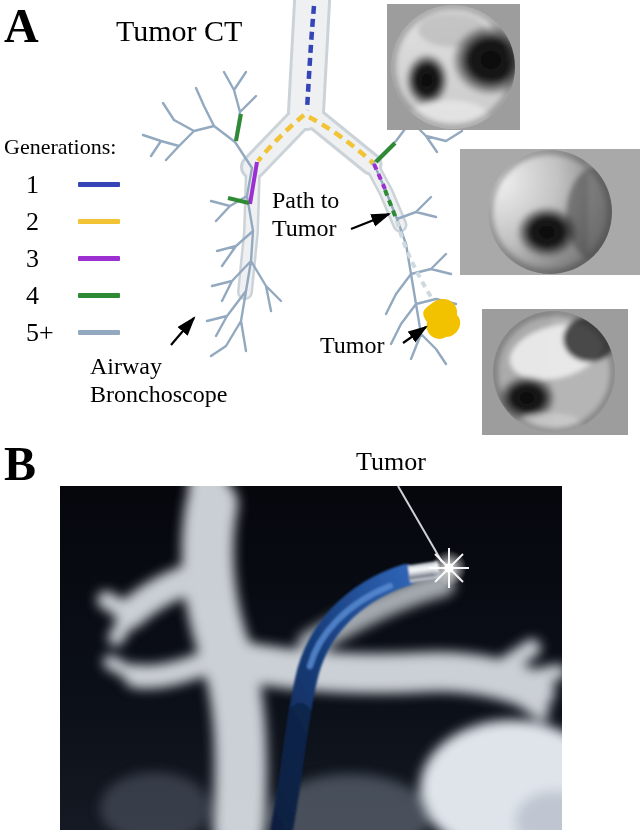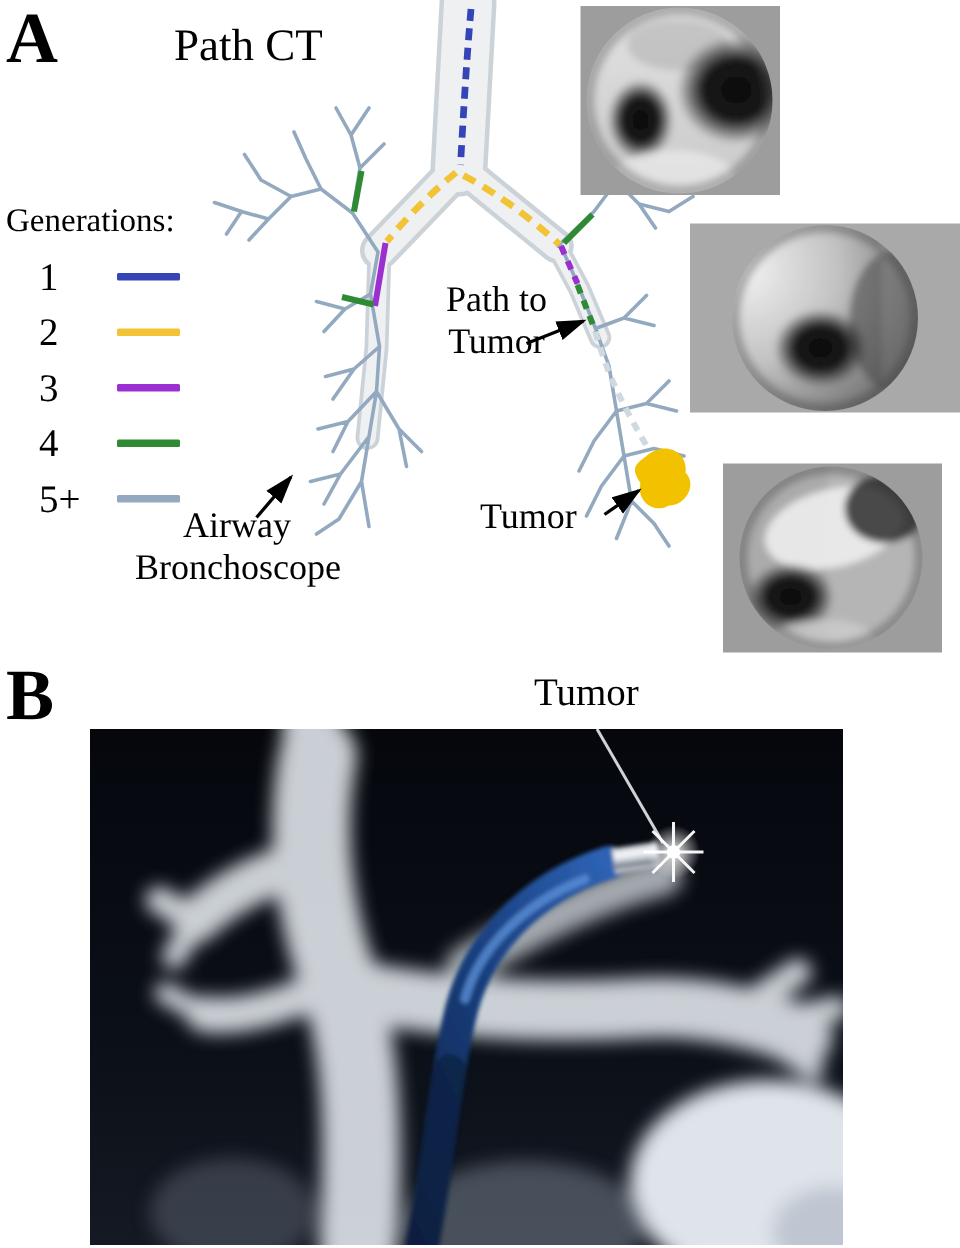--- a/index.html
+++ b/index.html
@@ -3,21 +3,21 @@
 <meta charset="utf-8">
 <style>
   html,body{margin:0;padding:0;background:#ffffff;}
   #fig{
     position:relative;width:640px;height:832px;background:#ffffff;overflow:hidden;
     font-family:"Liberation Serif","DejaVu Serif",serif;color:#000;
   }
   .abs{position:absolute;}
   .panel-letter{font-size:48px;font-weight:bold;line-height:1;}
   .fig-title{font-size:30px;line-height:1;}
-  .annot{font-size:24px;line-height:1.18;text-align:center;}
+  .annot{font-size:24px;line-height:1.18;text-align:left;}
   .legend-heading{font-size:22px;margin-bottom:6px;}
   .legend-row{display:flex;align-items:center;height:37px;}
   .legend-num{font-size:26px;width:40px;padding-left:22px;}
   .legend-swatch{display:inline-block;width:42px;height:5px;margin-left:12px;border-radius:1px;}
   .b-label{font-size:26px;line-height:1;}
   svg{display:block;}
   #photo{overflow:hidden;background:#0a0d14;}
 </style>
 </head>
 <body>
@@ -157,21 +157,21 @@
           <ellipse cx="590" cy="339" rx="27" ry="23" fill="#2c2c2c" opacity="0.85"></ellipse>
           <ellipse cx="527" cy="398" rx="29" ry="23" fill="url(#gHole)"></ellipse>
           <ellipse cx="548" cy="427" rx="36" ry="14" fill="#d6d6d6" opacity="0.6"></ellipse>
           <circle cx="554" cy="372" r="60" fill="none" stroke="#3d3d3d" stroke-width="9" opacity="0.35"></circle>
         </g>
       </g>
     </g>
   </svg>
 
   <div class="abs panel-letter" style="left:4px;top:2px">A</div>
-  <div class="abs fig-title" style="left:116px;top:16px">Path CT</div>
+  <div class="abs fig-title" style="left:116px;top:16px">Tumor CT</div>
 
   <div class="abs" style="left:4px;top:134px">
     <div class="legend-heading">Generations:</div>
     <div class="legend-row">
       <span class="legend-num">1</span>
       <span class="legend-swatch" style="background: rgb(53, 69, 184);"></span>
     </div>
     <div class="legend-row">
       <span class="legend-num">2</span>
       <span class="legend-swatch" style="background: rgb(242, 195, 53);"></span>
@@ -188,21 +188,21 @@
       <span class="legend-num">5+</span>
       <span class="legend-swatch" style="background: rgb(147, 169, 191);"></span>
     </div>
   </div>
 
   <div class="abs annot" style="left:272px;top:186px;width:118px">
     <div>Path to</div>
     <div>Tumor</div>
   </div>
   <div class="abs annot" style="left:320px;top:331px">Tumor</div>
-  <div class="abs annot" style="left:90px;top:337px;width:136px">
+  <div class="abs annot" style="left:90px;top:352px;width:136px">
     <div>Airway</div>
     <div>Bronchoscope</div>
   </div>
 
   <div class="abs panel-letter" style="left:4px;top:440px">B</div>
   <div class="abs b-label" style="left:356px;top:449px">Tumor</div>
 
   <div id="photo" class="abs" style="left:60px;top:486px;width:502px;height:344px">
     <svg width="502" height="344" viewBox="0 0 502 344">
       <defs>

